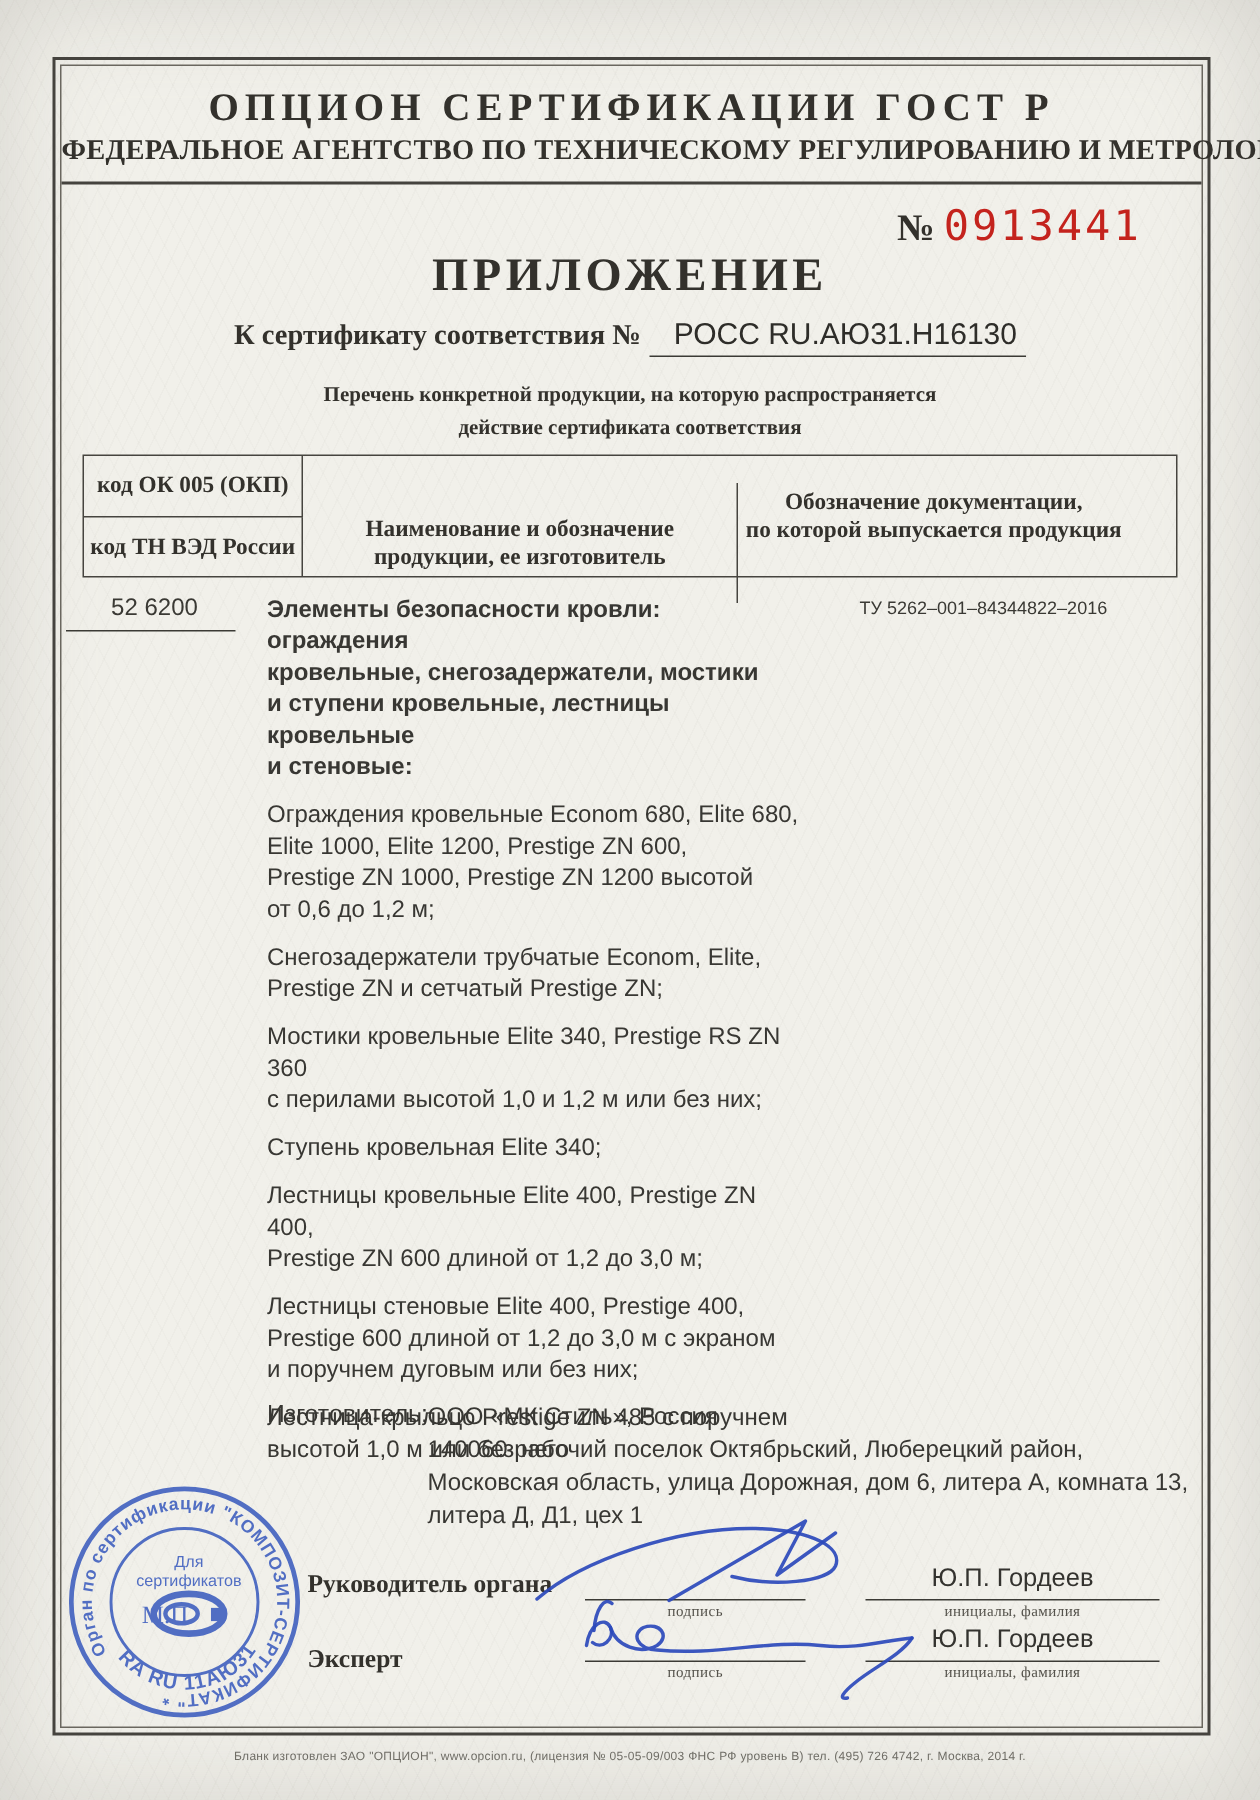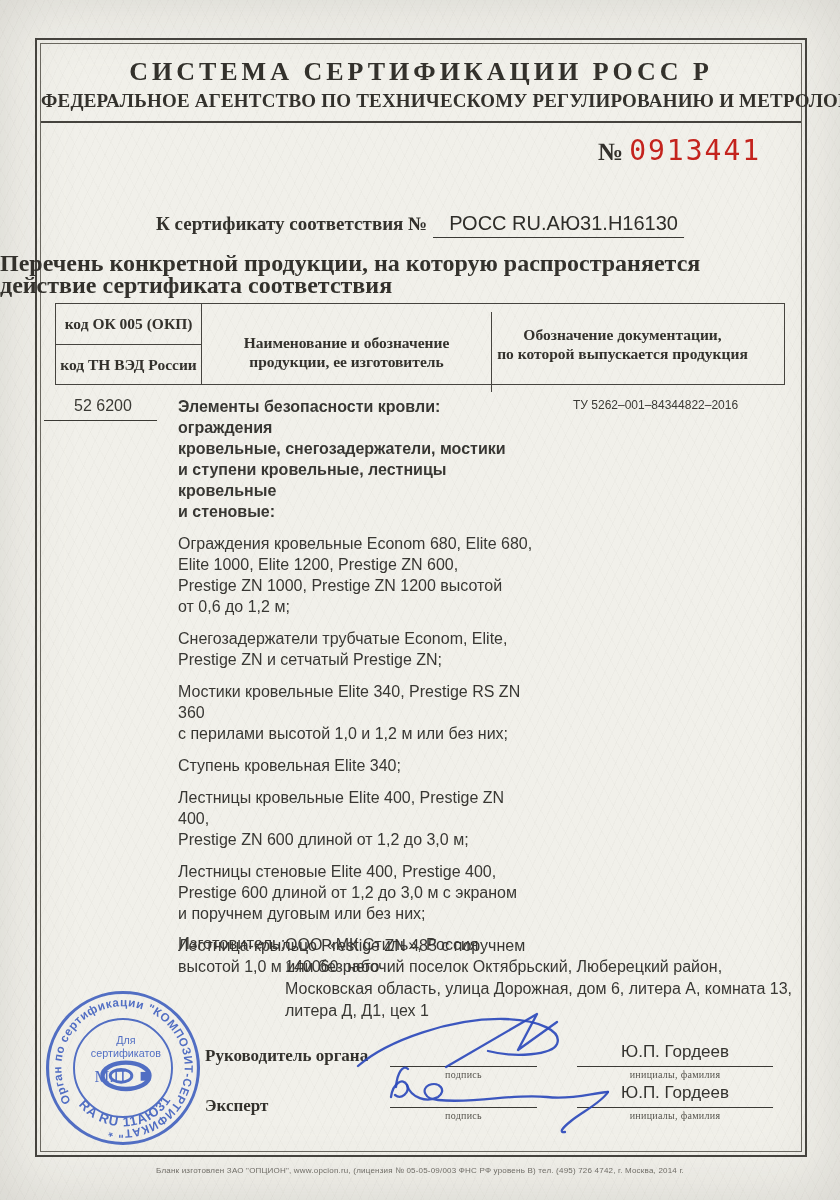--- a/index.html
+++ b/index.html
@@ -25,28 +25,28 @@
   .hdr2{margin-top:3px;font-size:19px;font-weight:bold;letter-spacing:0.2px;white-space:nowrap;}
 
   
   .number-row{left:598px;top:134px;white-space:nowrap;}
   .number-sign{font-size:25px;font-weight:bold;vertical-align:baseline;}
   .number-value{font-family:"DejaVu Sans Mono",monospace;font-size:28px;color:var(--number-red,#c4231d);letter-spacing:2px;margin-left:6px;}
   .doc-title{left:0;top:165px;width:840px;text-align:center;font-size:31px;font-weight:bold;letter-spacing:3px;}
   .cert-line{left:0;top:212px;width:840px;text-align:center;white-space:nowrap;}
   .cert-label{font-size:19px;font-weight:bold;}
   .cert-value{display:inline-block;font-family:"Liberation Sans","DejaVu Sans",sans-serif;font-size:20px;color:#2e2d29;border-bottom:1.5px solid #3b3a35;padding:0 6px 2px 16px;margin-left:6px;}
-  .list-subtitle{left:0;top:253px;width:840px;text-align:left;font-size:24px;font-weight:bold;line-height:21.5px;white-space:pre-line;}
+  .list-subtitle{left:0;top:253px;width:840px;text-align:center;font-size:14px;font-weight:bold;line-height:21.5px;white-space:pre-line;}
 
   
   .spec-table{left:55px;top:303px;width:728px;height:80px;border:1.5px solid #46443f;}
   .spec-table .cell{position:absolute;display:flex;align-items:center;justify-content:center;text-align:center;font-size:15.5px;font-weight:bold;line-height:19px;white-space:pre-line;}
   .cell-okp{left:0;top:0;width:145px;height:39.5px;border-bottom:1.5px solid #46443f;border-right:1.5px solid #46443f;}
   .cell-tnved{left:0;top:41px;width:145px;height:39px;border-right:1.5px solid #46443f;}
-  .cell-prod{left:146.5px;top:8px;width:288px;height:80px;border-right:1.5px solid #46443f;}
+  .cell-prod{left:146.5px;top:18px;width:288px;height:80px;border-right:1.5px solid #46443f;}
   .cell-doc{left:421px;top:0;width:291px;height:80px;}
 
   
   .sans{font-family:"Liberation Sans","DejaVu Sans",sans-serif;}
   .okp-value{left:58px;top:397px;width:90px;text-align:center;font-size:16px;color:#3a3934;}
   .okp-underline{left:44px;top:420px;width:113px;border-top:1.5px solid #3b3a35;height:0;}
   .doc-value{left:573px;top:398px;font-size:12px;color:#3a3934;}
   .products{left:178px;top:396px;width:356px;font-size:16px;line-height:21px;color:#383733;}
   .products p{margin:0 0 11px 0;white-space:pre-line;}
   .products p.lead{font-weight:bold;}
@@ -83,30 +83,31 @@
   .footer-note{left:0;top:1166px;width:840px;text-align:center;font-family:"Liberation Sans","DejaVu Sans",sans-serif;font-size:8px;color:#6f6d66;letter-spacing:0.2px;}
 </style>
 </head>
 <body>
 
 <div class="page">
 
   <div class="abs frame">
     <div class="frame-inner">
       <div class="header-band">
-        <div class="hdr1">СИСТЕМА СЕРТИФИКАЦИИ РОСС Р</div>
+        <div class="hdr1">ОПЦИОН СЕРТИФИКАЦИИ ГОСТ Р</div>
         <div class="hdr2">ФЕДЕРАЛЬНОЕ АГЕНТСТВО ПО ТЕХНИЧЕСКОМУ РЕГУЛИРОВАНИЮ И МЕТРОЛОГИИ</div>
       </div>
     </div>
   </div>
 
   <div class="abs number-row">
     <span class="number-sign">№</span><span class="number-value">0913441</span>
   </div>
 
+  <div class="abs doc-title">ПРИЛОЖЕНИЕ</div>
   <div class="abs cert-line">
     <span class="cert-label">К сертификату соответствия №</span><span class="cert-value">РОСС RU.АЮ31.Н16130</span>
   </div>
   <div class="abs list-subtitle">Перечень конкретной продукции,  на которую распространяется
 действие сертификата соответствия</div>
 
   <div class="abs spec-table">
     <div class="cell cell-okp">код ОК 005 (ОКП)</div>
     <div class="cell cell-tnved">код ТН ВЭД России</div>
     <div class="cell cell-prod">Наименование и обозначение

